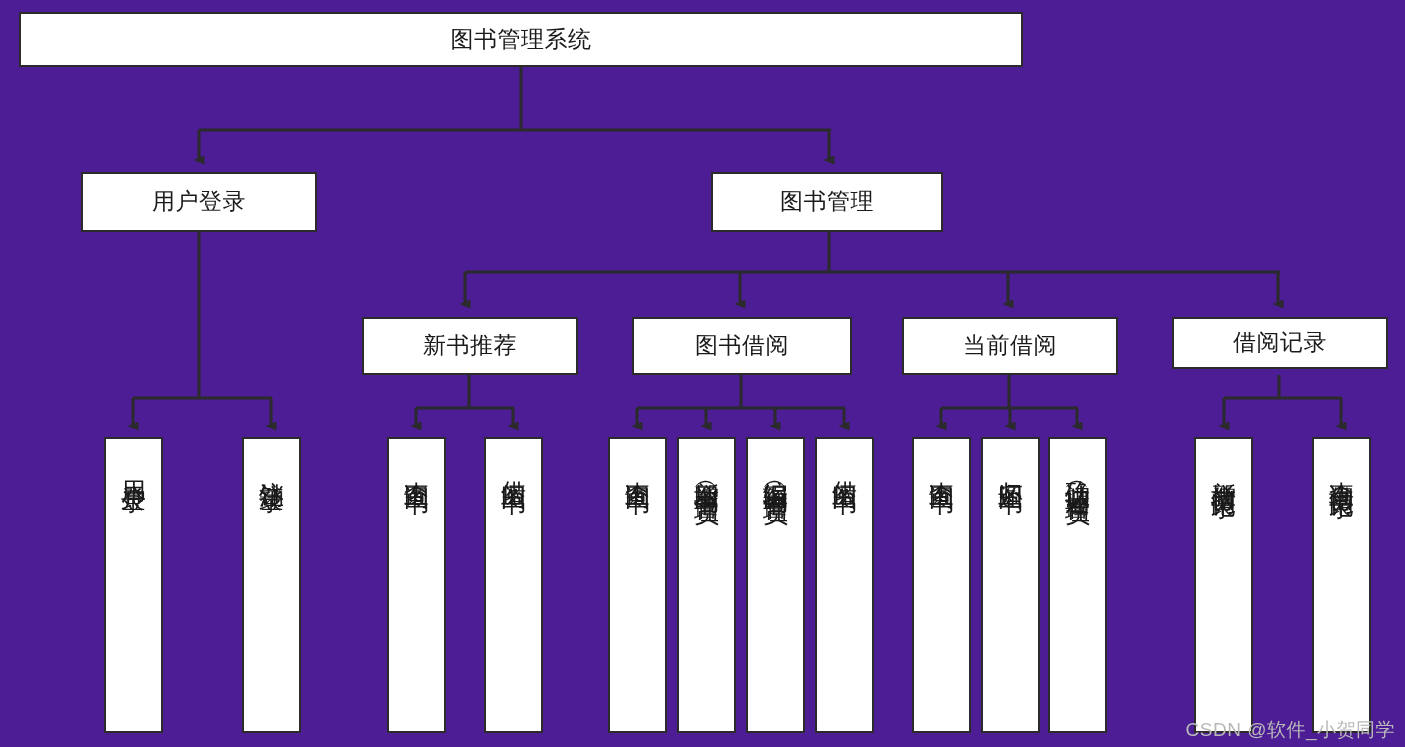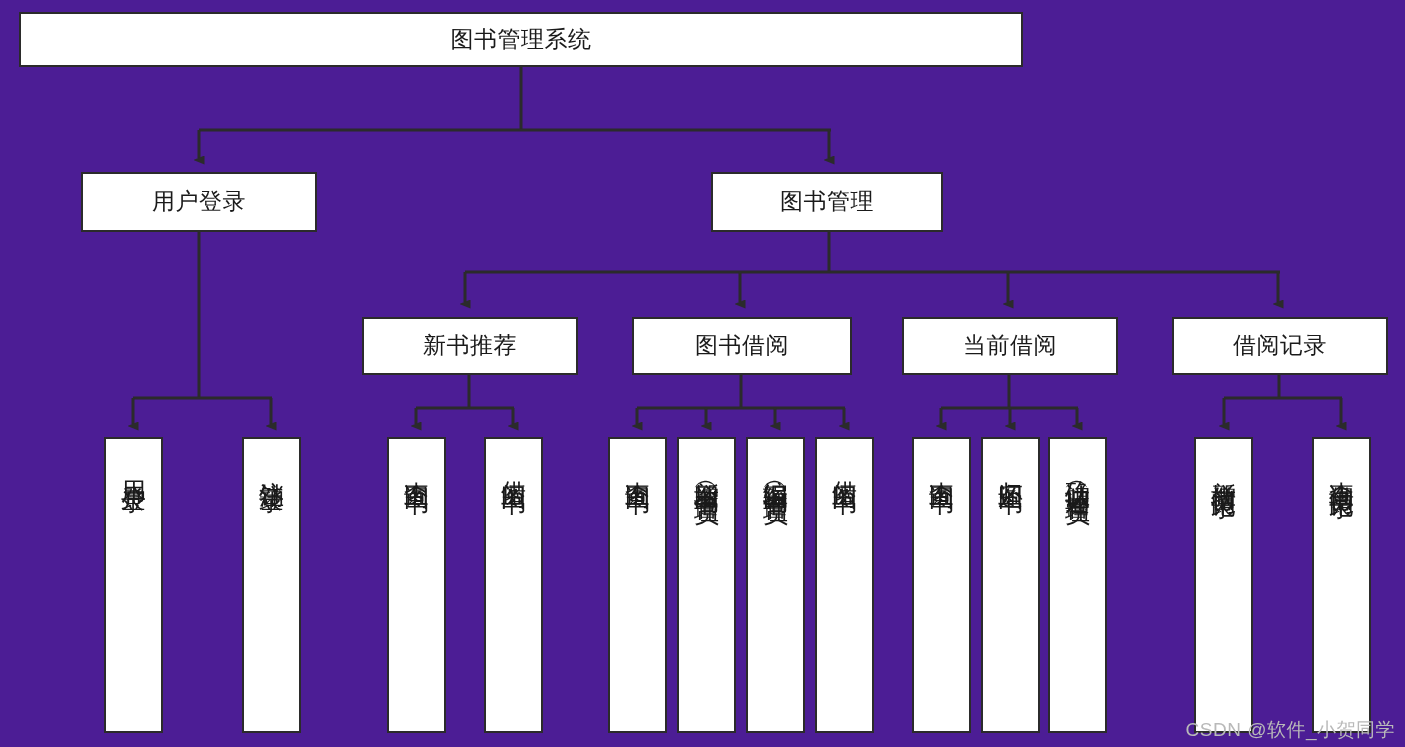--- a/index.html
+++ b/index.html
@@ -139,21 +139,21 @@
   </div>
 
   <div class="node horiz" style="left:632px; top:317px; width:220px; height:58px;">
     <span class="label">图书借阅</span>
   </div>
 
   <div class="node horiz" style="left:902px; top:317px; width:216px; height:58px;">
     <span class="label">当前借阅</span>
   </div>
 
-  <div class="node horiz" style="left:1172px; top:317px; width:216px; height:58px;">
+  <div class="node horiz" style="left:1172px; top:317px; width:216px; height:52px;">
     <span class="label">借阅记录</span>
   </div>
 
   <div class="node vert" style="left:104px; top:437px; width:59px; height:296px;">
     <span class="label">用户登录</span>
   </div>
   <div class="node vert" style="left:242px; top:437px; width:59px; height:296px;">
     <span class="label">注销登录</span>
   </div>
 

